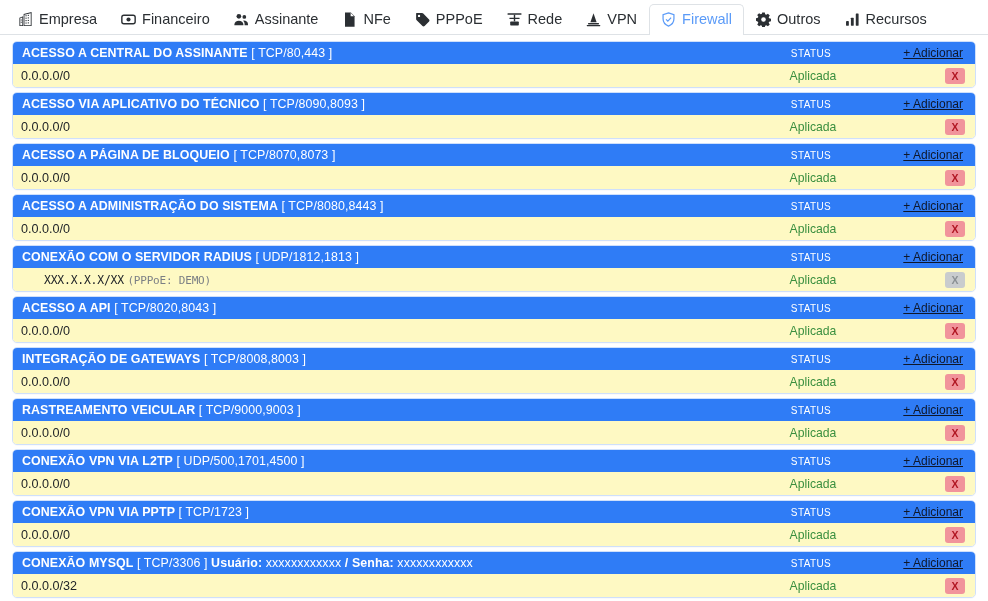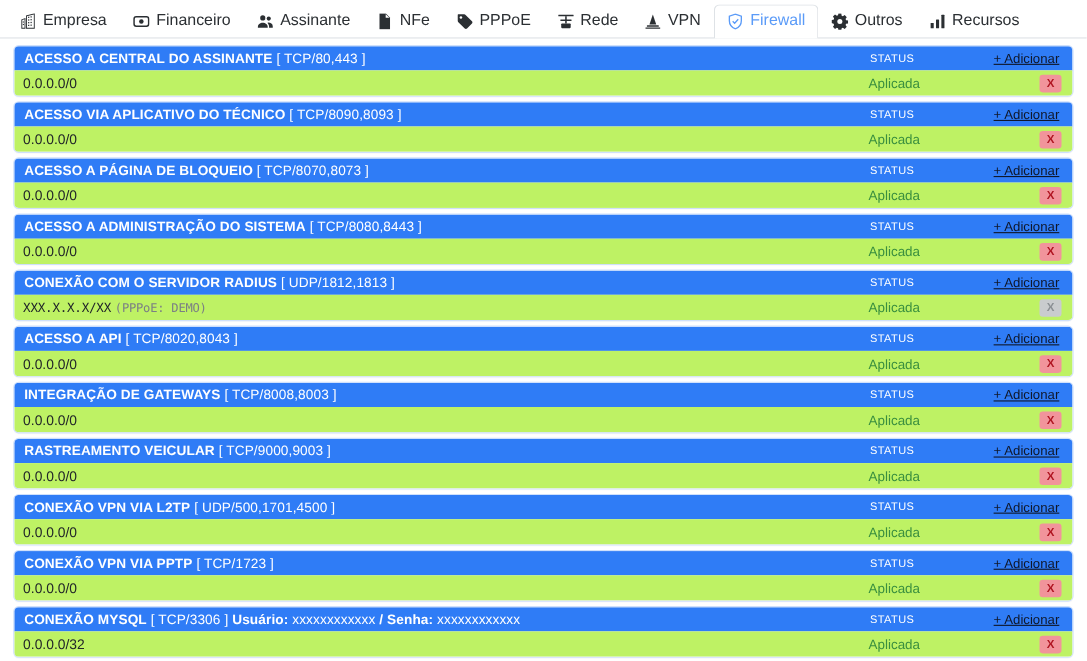--- a/index.html
+++ b/index.html
@@ -97,21 +97,21 @@
     font-size: 12px;
     color: #0f172a;
     text-decoration: underline;
     cursor: pointer;
     padding-right: 4px;
   }
   .fw-body {
     display: flex;
     align-items: center;
     height: 23px;
-    background: #bef264;
+    background: #fef9c3;
     padding: 0 6px 0 0;
   }
   .fw-value {
     flex: 1 1 auto;
     font-size: 12.6px;
     color: #212529;
     padding-left: 8px;
     white-space: nowrap;
     overflow: hidden;
   }
@@ -119,20 +119,21 @@
     font-size: 11px;
     color: #7b7f84;
     font-family: "DejaVu Sans Mono", monospace;
     letter-spacing: -0.2px;
   }
   .fw-value .mono {
     font-family: "DejaVu Sans Mono", monospace;
     font-size: 11.4px;
     letter-spacing: -0.2px;
     color: #212529;
+    margin-left: 23px;
   }
   .fw-state {
     width: 120px;
     text-align: center;
     font-size: 12.2px;
     color: #3a8f3f;
   }
   .fw-del-wrap {
     width: 96px;
     display: flex;

